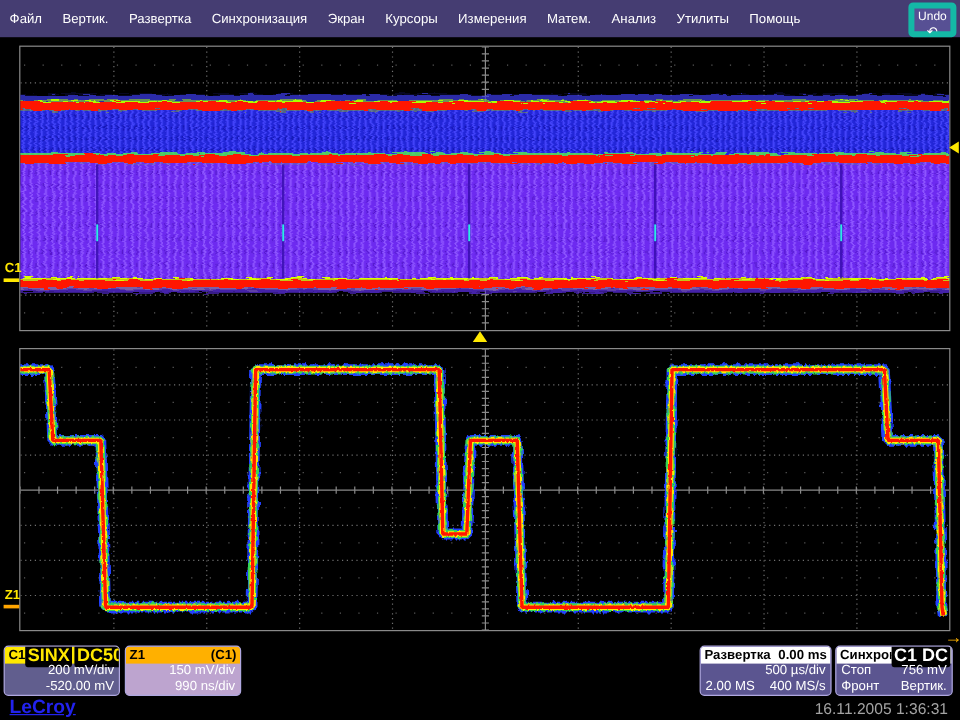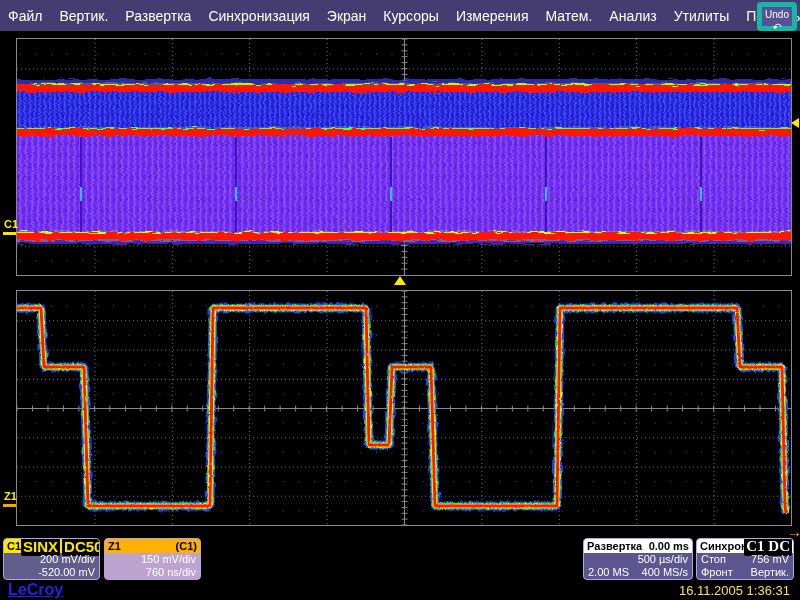--- a/index.html
+++ b/index.html
@@ -2,21 +2,21 @@
 <html><head>
 <meta charset="utf-8">
 <style>
   html,body{margin:0;padding:0;background:#000;width:800px;height:600px;overflow:hidden;
     font-family:"Liberation Sans",sans-serif;-webkit-font-smoothing:none;}
   #stage{position:relative;width:800px;height:600px;background:#000;}
 
   
   #menubar{position:absolute;left:0;top:0;width:800px;height:31px;background:#453d72;}
   #menubar ul{list-style:none;margin:0;padding:0 0 0 8px;display:flex;gap:17px;align-items:center;height:31px;}
-  #menubar li{color:#fff;font-size:14px;cursor:default;white-space:nowrap;}
+  #menubar li{color:#fff;font-size:11px;cursor:default;white-space:nowrap;}
   #undo-btn{position:absolute;right:3px;top:2px;width:40px;height:29px;background:#575094;
     border:5px solid #14b8a6;border-radius:4px;color:#fff;text-align:center;line-height:12px;
     font-size:10px;padding-top:2px;box-sizing:border-box;}
   #undo-btn .uicon{font-size:11px;display:block;line-height:12px;}
 
   
   .scope{position:absolute;left:16px;width:774px;background:#000;border:1px solid #8a8a8a;}
   #scope-top{top:38px;height:236px;}
   #scope-bot{top:290px;height:234px;}
   .scope svg{display:block;}
@@ -41,26 +41,26 @@
   .badge{background:#000;border-radius:2px;font-size:15px;font-weight:bold;padding:4px 2px;line-height:11px;}
   #c1-box{left:3px;width:97px;background:#615e8e;}
   #c1-box .hd{background:#ffe800;}
   #c1-box .badge{color:#ffe800;}
   #z1-box{left:104px;width:97px;background:#bda4cf;}
   #z1-box .hd{background:#ffb000;}
   #tb-box{left:583px;width:110px;background:#5b5590;}
   #tb-box .hd{background:#fff;}
   #trg-box{left:696px;width:98px;background:#5b5590;}
   #trg-box .hd{background:#fff;padding-right:1px;}
-  #trg-box .badge{color:#fff;flex-shrink:0;font-family:Liberation Serif, serif;}
+  #trg-box .badge{color:#fff;flex-shrink:0;}
 
   
   #logo{position:absolute;left:8px;top:581px;color:#2222ee;font-weight:bold;font-size:16px;
     text-decoration:underline;letter-spacing:0px;}
-  #clock{position:absolute;right:10px;top:583px;color:#fde047;font-size:13px;}
+  #clock{position:absolute;right:10px;top:583px;color:#a3a3a3;font-size:13px;}
 </style>
 </head>
 <body>
 
 <div id="stage">
 
   <div id="menubar">
     <ul>
       <li>Файл</li>
       <li>Вертик.</li>
@@ -192,21 +192,21 @@
     <div class="row">200 mV/div</div>
     <div class="row">-520.00 mV</div>
   </div>
 
   <div class="dbox" id="z1-box">
     <div class="hd">
       <span>Z1</span>
       <span>(C1)</span>
     </div>
     <div class="row">150 mV/div</div>
-    <div class="row">760 ns/div</div>
+    <div class="row">990 ns/div</div>
   </div>
 
   <div class="dbox" id="tb-box">
     <div class="hd">
       <span>Развертка</span>
       <span>0.00 ms</span>
     </div>
     <div class="row">500 µs/div</div>
     <div class="row split">
       <span>2.00 MS</span>

